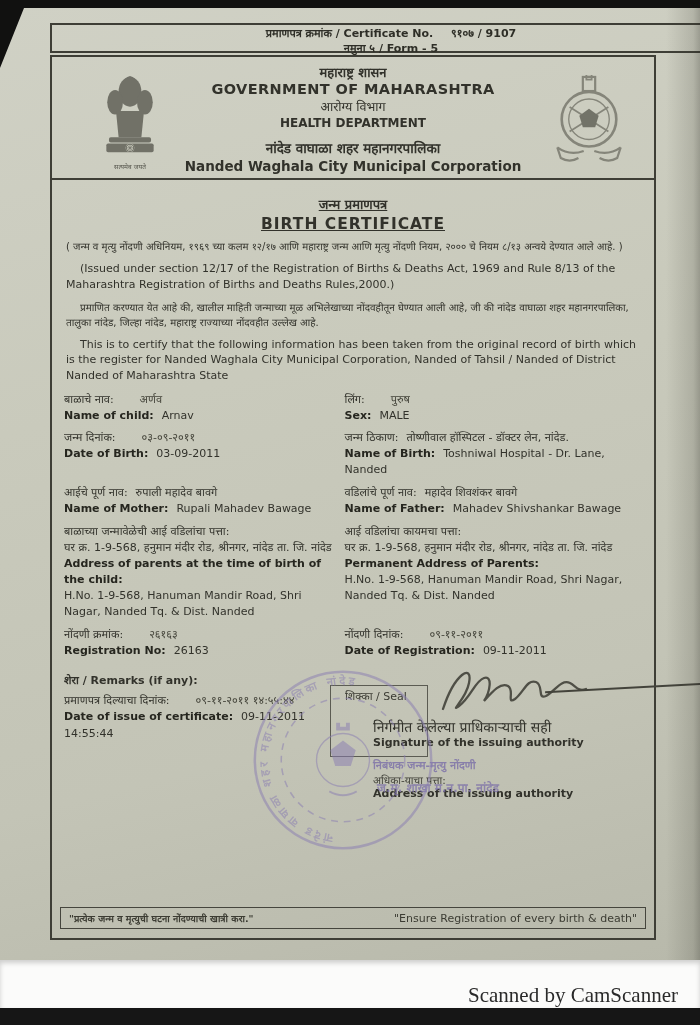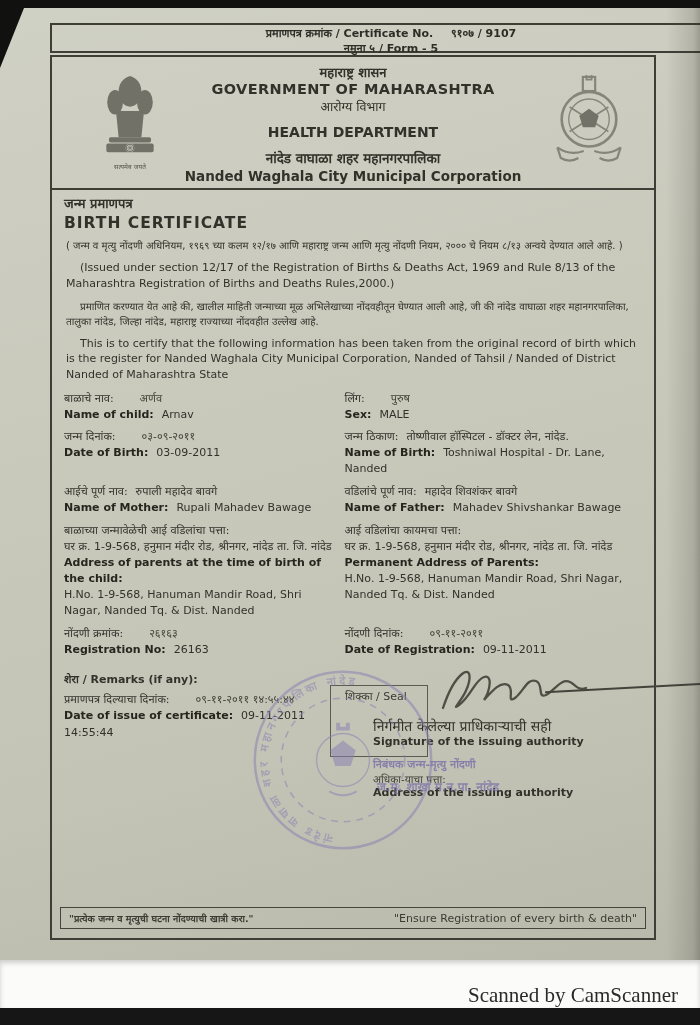--- a/index.html
+++ b/index.html
@@ -29,29 +29,29 @@
   .main-box{
     position:absolute;left:50px;top:47px;width:606px;height:885px;
     border:2px solid #3e3e36;box-sizing:border-box;
     padding:0 12px;
   }
   
   .hdr{ text-align:center;padding-top:6px;position:relative;min-height:110px; }
   .hdr .mr1{font-size:13px;font-weight:bold;}
   .hdr .en1{font-size:14.5px;font-weight:bold;letter-spacing:.4px;}
   .hdr .mr2{font-size:12.5px;margin-top:1px;}
-  .hdr .en2{font-size:14px;font-weight:bold;margin-top:9px;}
+  .hdr .en2{font-size:12px;font-weight:bold;margin-top:1px;}
   .hdr .mr3{font-size:13.5px;font-weight:bold;margin-top:9px;}
   .hdr .en3{font-size:13.5px;font-weight:bold;margin-top:1px;}
   .emblem-l{position:absolute;left:14px;top:12px;width:104px;text-align:center;}
   .emblem-l .cap{font-size:6.5px;color:#55554c;margin-top:-3px;}
   .emblem-r{position:absolute;right:16px;top:18px;}
   .hdr-rule{border:none;border-top:2px solid #3e3e36;margin:4px -12px 0 -12px;}
   
-  .title{text-align:left;margin-top:4px;}
+  .title{text-align:center;margin-top:15px;text-decoration:underline;}
   .title .mr{font-size:13px;font-weight:bold;}
   .title .en{font-size:15.5px;font-weight:bold;letter-spacing:1px;margin-top:2px;}
   
   p.par{margin:7px 2px 0 2px;line-height:1.42;}
   p.act-mr{font-size:10px;}
   p.act-en{font-size:11px;text-indent:14px;}
   p.cert-mr{font-size:10px;text-indent:14px;margin-top:9px;}
   p.cert-en{font-size:11px;text-indent:14px;}
   
   .fields{display:grid;grid-template-columns:47.5% 52.5%;column-gap:6px;row-gap:7px;margin-top:8px;font-size:11px;}

